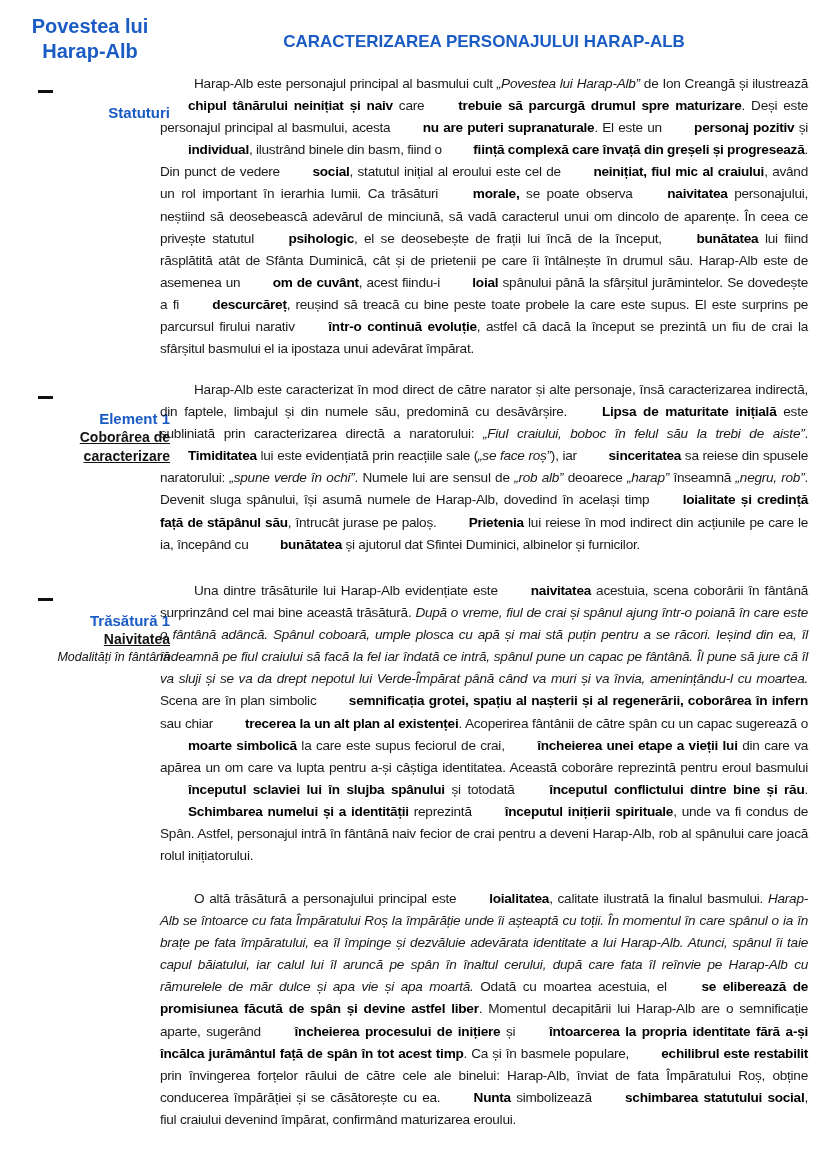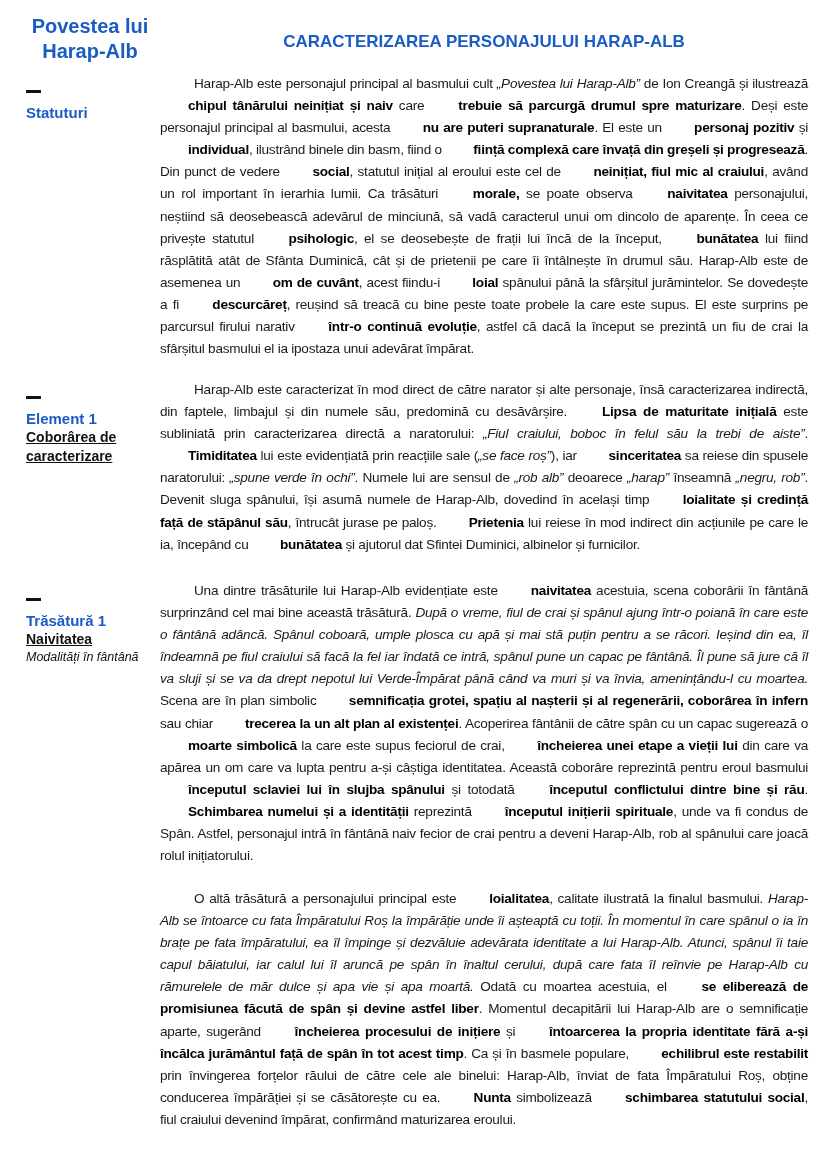--- a/index.html
+++ b/index.html
@@ -12,21 +12,21 @@
     position: absolute; left: 20px; top: 14px; width: 140px;
     text-align: center; color: #1a5bc4; font-weight: bold;
     font-size: 20px; line-height: 25px;
   }
   .main-title {
     position: absolute; left: 160px; top: 30px; width: 648px;
     text-align: center; color: #1a5bc4; font-weight: bold;
     font-size: 17px; line-height: 24px; letter-spacing: 0px;
   }
   .side {
-    position: absolute; left: 26px; width: 132px;
+    position: absolute; left: 38px; width: 132px; text-align: right;
   }
   .dash {
     width: 15px; height: 3px; background: #111; margin-bottom: 10px;
   }
   .side-label {
     color: #1a5bc4; font-weight: bold; font-size: 15px; line-height: 19px;
   }
   .side-sub {
     color: #111; font-weight: bold; font-size: 14px; line-height: 19px;
     text-decoration: underline;

